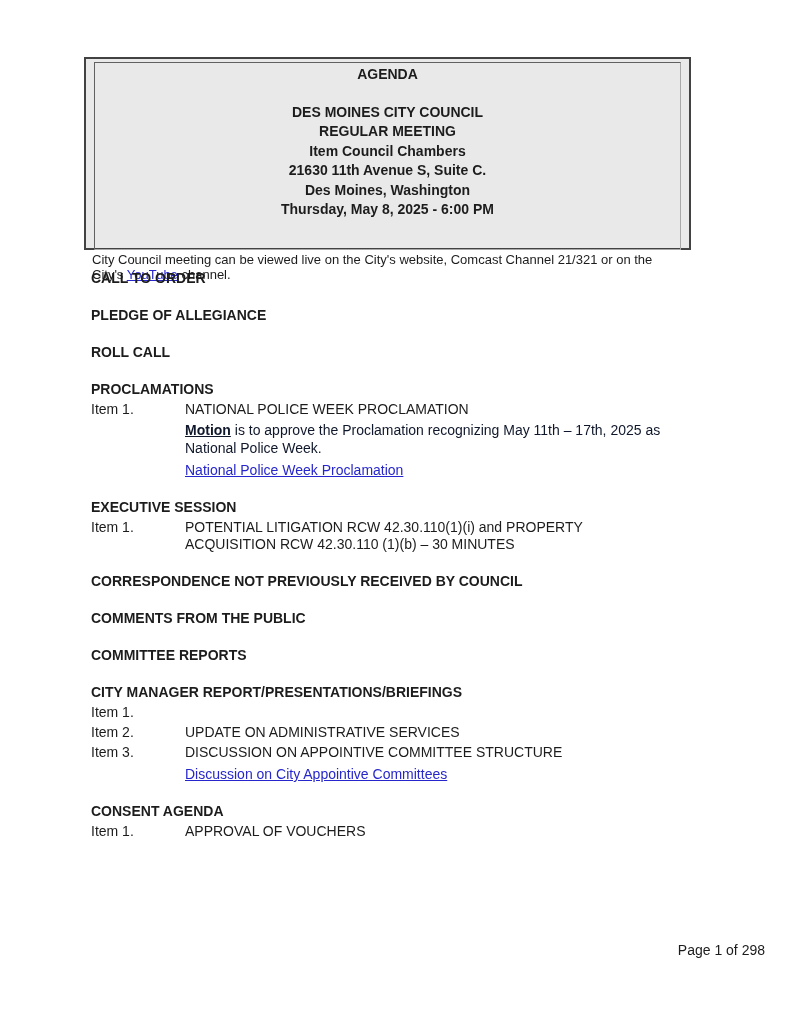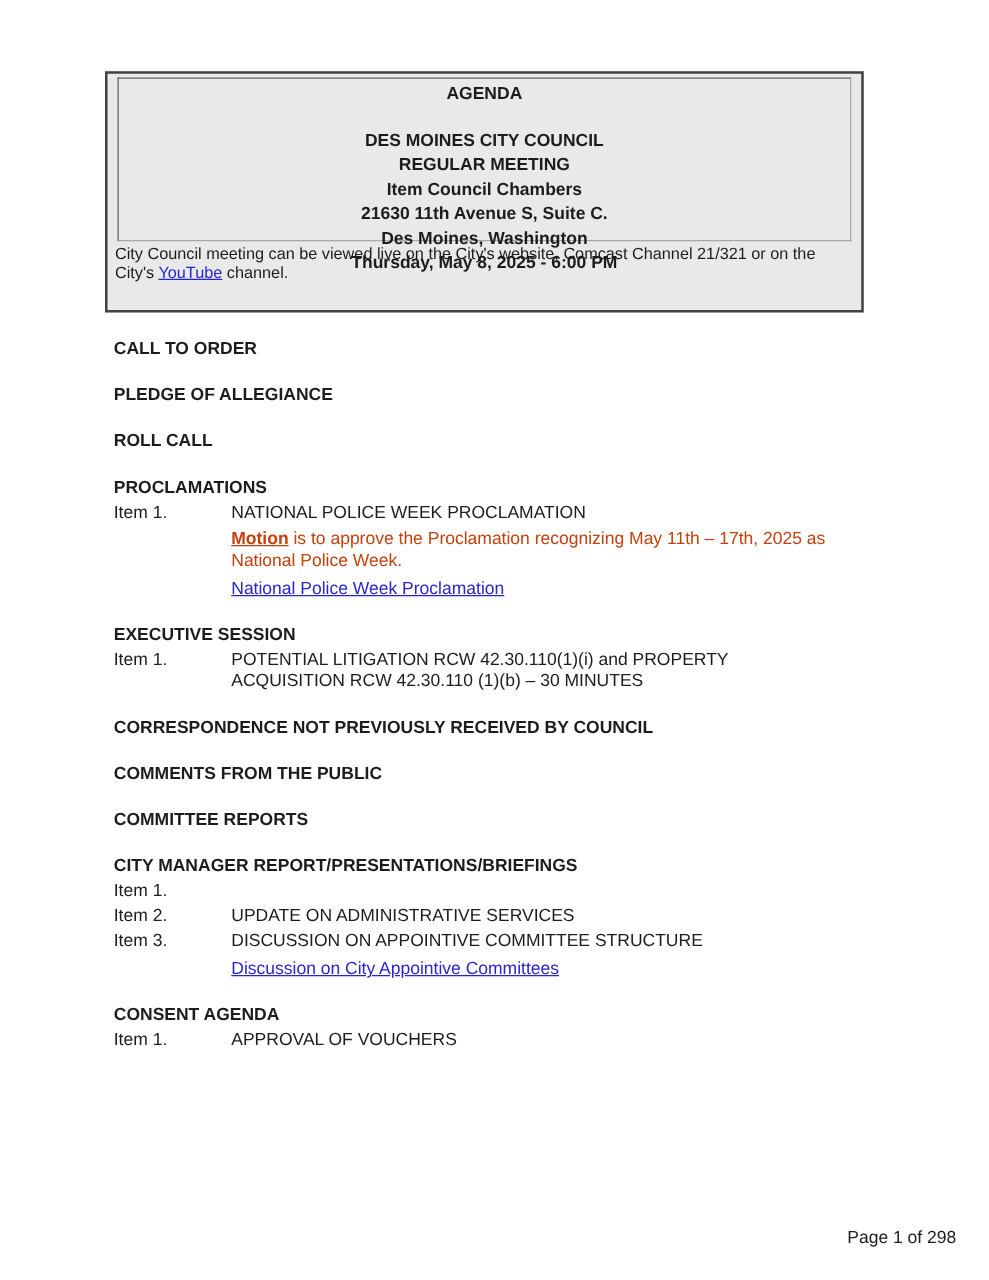--- a/index.html
+++ b/index.html
@@ -14,21 +14,21 @@
   .header-box {
     position: absolute;
     left: 84px; top: 57px;
     width: 607px; height: 193px;
     box-sizing: border-box;
     background: #e9e9e9;
     border: 2px solid #424242;
   }
   .inner-box {
     margin: 3px 8px 0 8px;
-    height: 131px;
+    height: 188px;
     box-sizing: border-box;
     border: 1px solid #616161;
     border-right-color: #a8a8a8;
     border-bottom-color: #a8a8a8;
     text-align: center;
     font-weight: 700;
     font-size: 14px;
     line-height: 19.5px;
     padding-top: 2px;
     overflow: visible;
@@ -60,28 +60,28 @@
     align-items: flex-start;
     margin-top: 3px;
     font-size: 14px;
     line-height: 17px;
   }
   .item + .item { }
   .item-label { flex: 0 0 94px; }
   .item-body { max-width: 488px; }
   .item-desc {
     margin-top: 3px;
-    color: #c2410c;
+    color: #0f172a;
     line-height: 18px;
   }
   .motion { font-weight: 700; text-decoration: underline; }
   .item-link { display: inline-block; margin-top: 5px; }
   .footer {
     position: absolute;
-    top: 981px; right: 26px;
+    top: 942px; right: 26px;
     font-size: 14px;
     color: #1c1c1c;
   }
 </style>
 </head>
 <body>
 
 <div class="header-box">
   <div class="inner-box">
     <div class="agenda-title">AGENDA</div>

